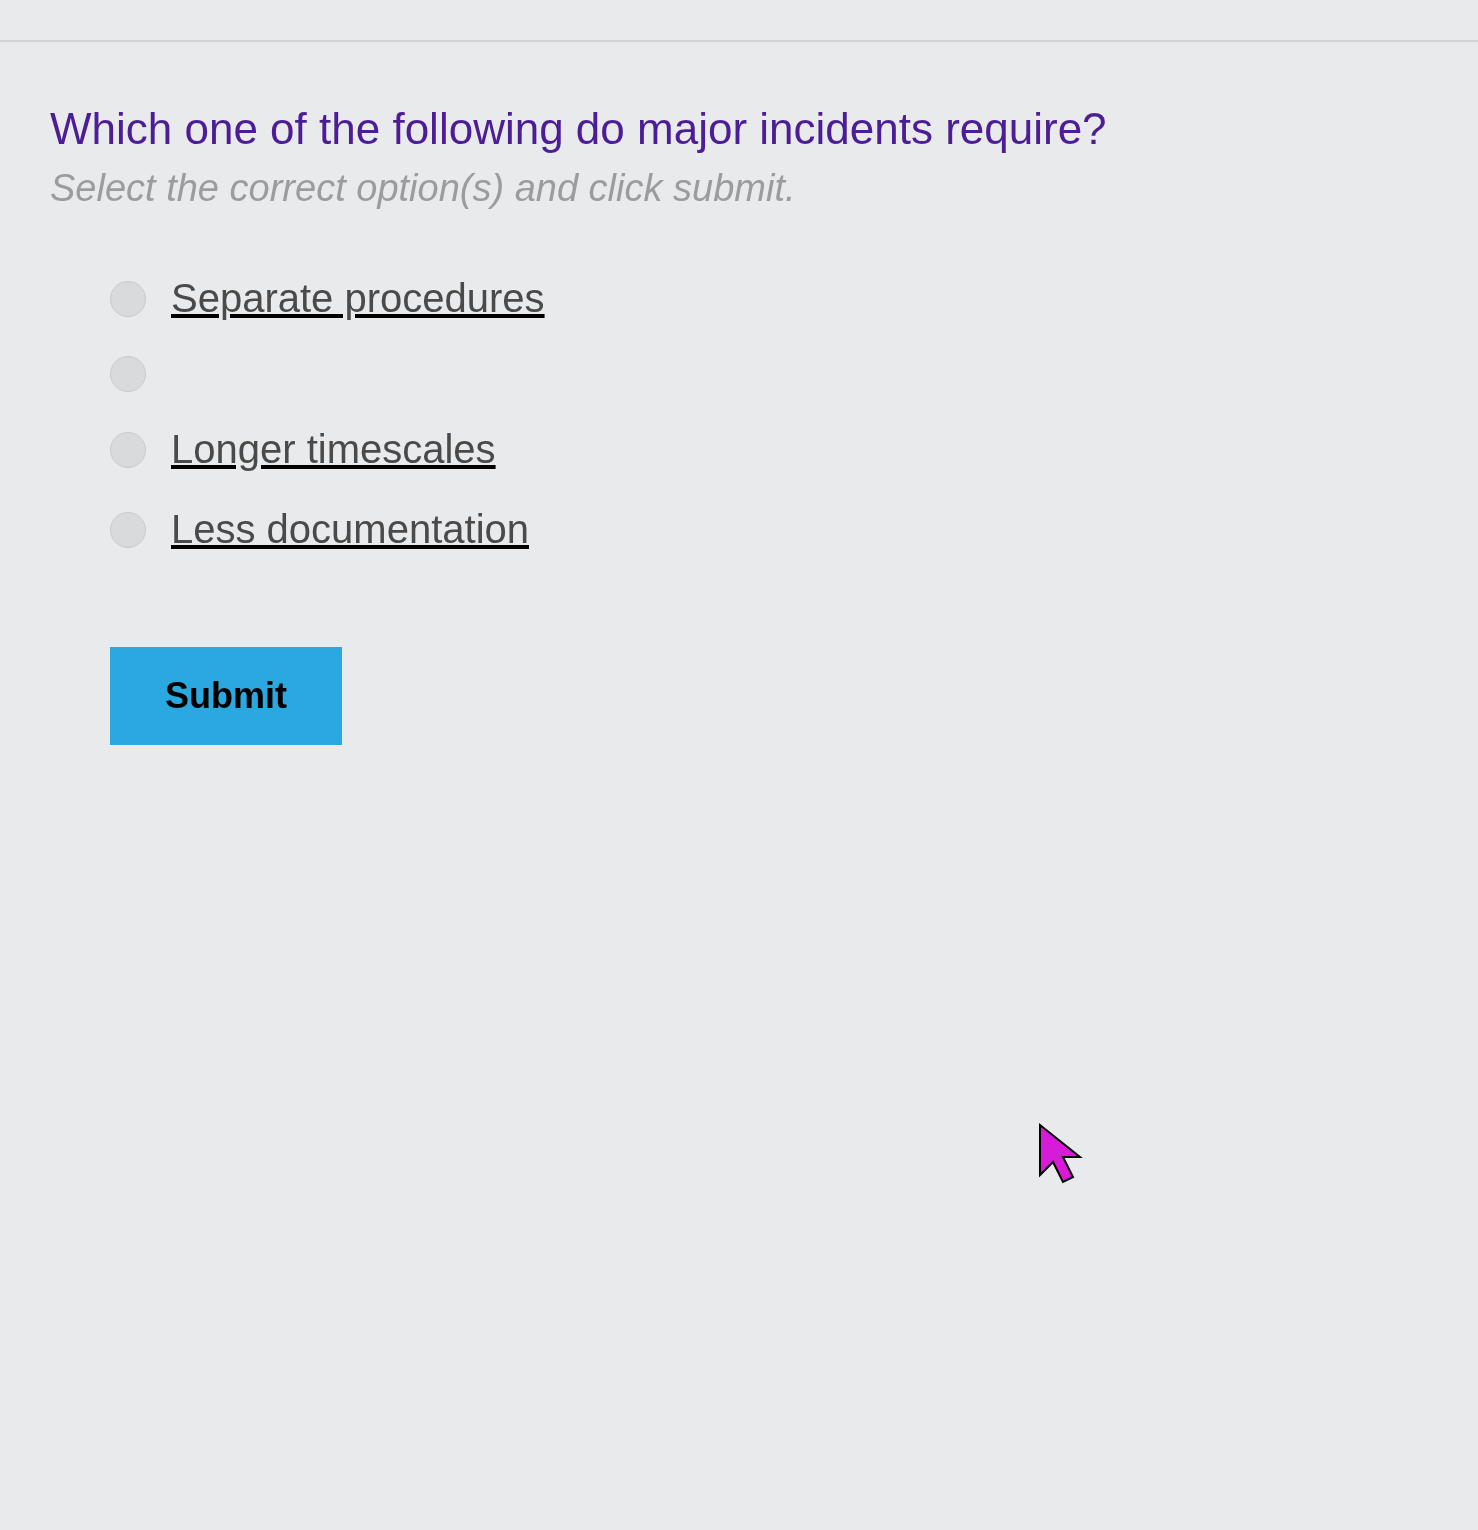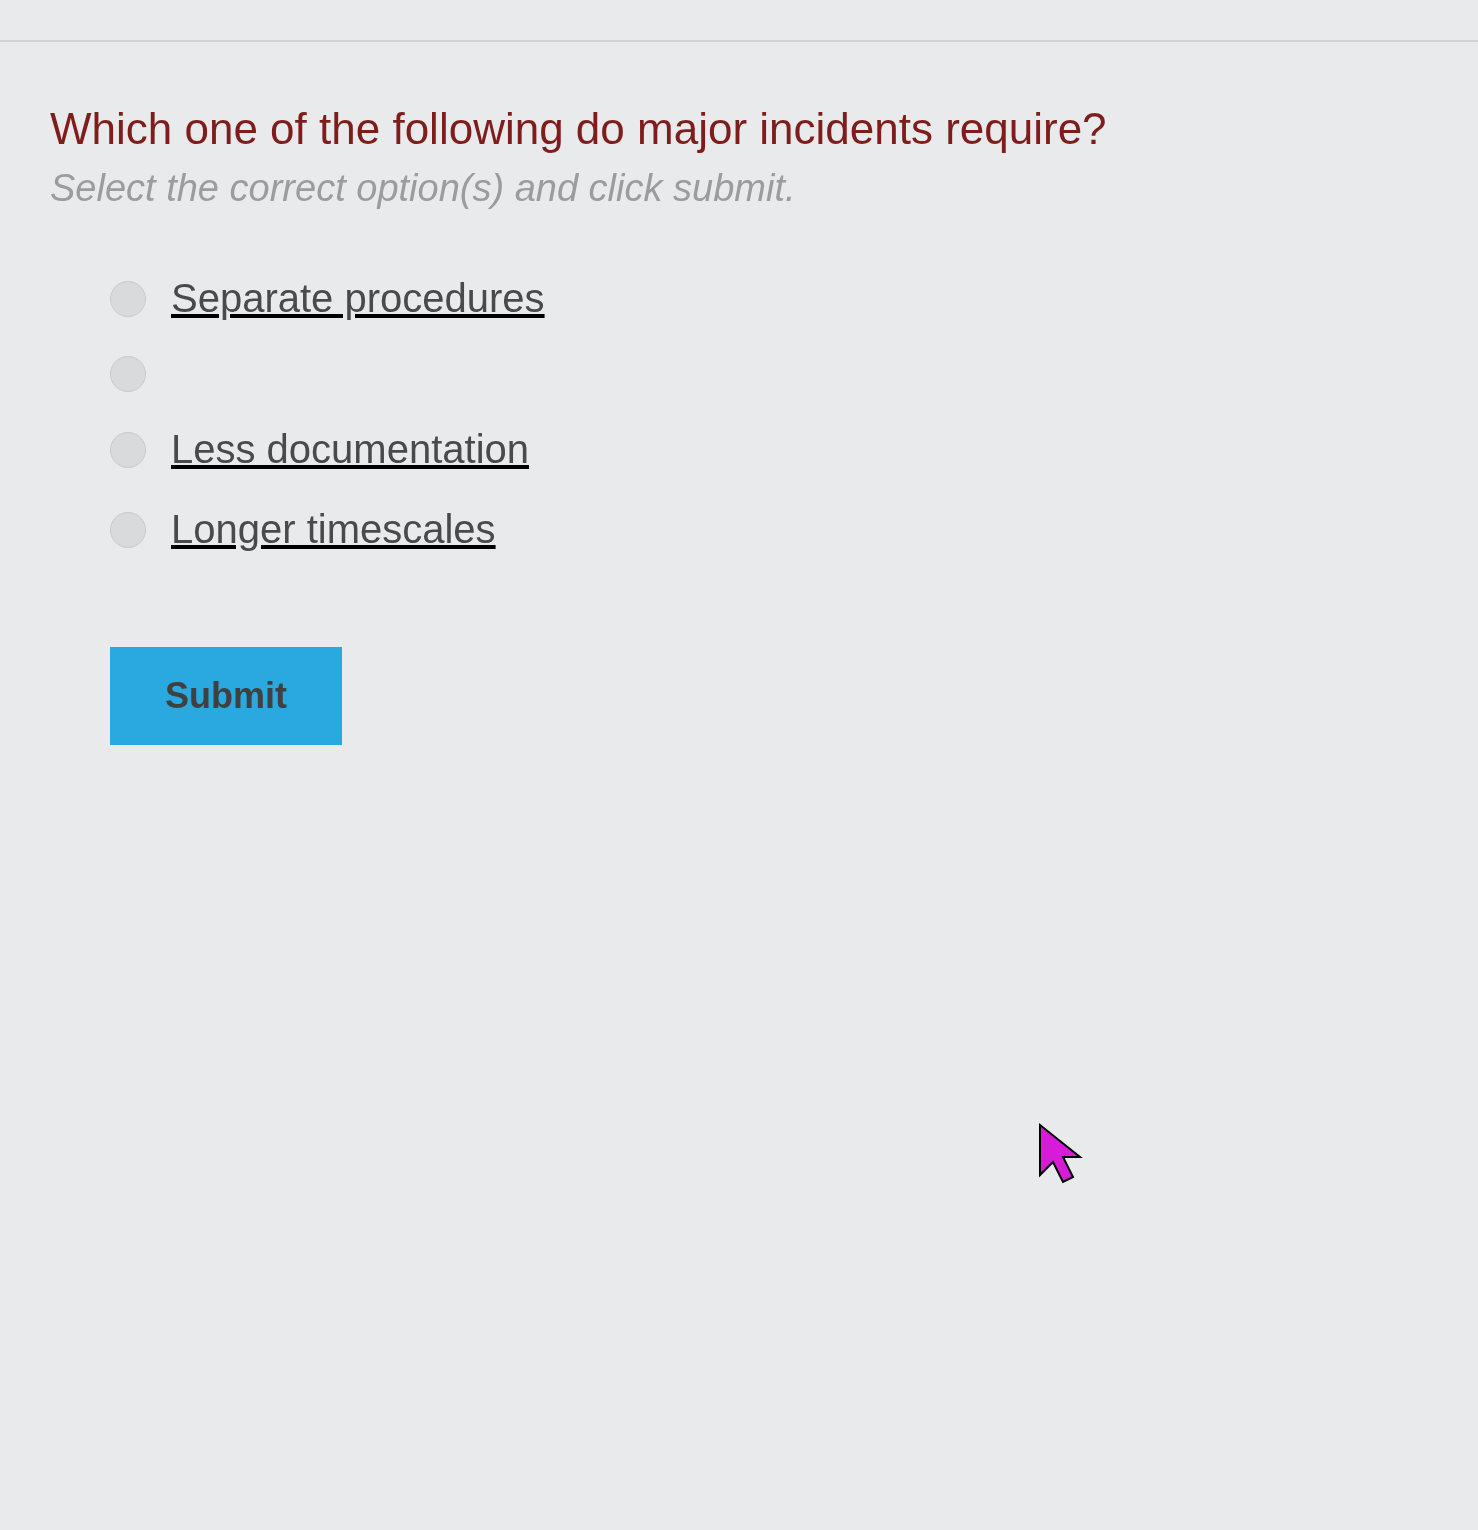--- a/index.html
+++ b/index.html
@@ -21,21 +21,21 @@
       left: 0;
       right: 0;
       height: 2px;
       background: #d0d2d4;
     }
     .content {
       padding: 100px 50px 0 50px;
     }
     .question-text {
       font-size: 44px;
-      color: #7f1d1d;
+      color: #4c1d95;
       font-weight: 400;
       line-height: 1.3;
       margin-bottom: 10px;
     }
     .instruction-text {
       font-size: 38px;
       color: #9a9c9e;
       font-style: italic;
       font-weight: 400;
       margin-bottom: 66px;
@@ -61,21 +61,21 @@
     }
     .option-label {
       font-size: 40px;
       color: #4a4a4a;
       font-weight: 400;
     }
     .submit-button {
       margin-top: 60px;
       margin-left: 60px;
       background: #29a9e0;
-      color: #404040;
+      color: #000000;
       font-size: 36px;
       font-weight: 700;
       border: none;
       padding: 28px 55px;
       cursor: pointer;
       font-family: inherit;
     }
     .cursor {
       position: absolute;
       left: 1035px;
@@ -95,25 +95,25 @@
   <div class="options">
     <div class="option-row">
       <div class="radio-circle"></div>
       <div class="option-label">Separate procedures</div>
     </div>
     <div class="option-row">
       <div class="radio-circle"></div>
     </div>
     <div class="option-row">
       <div class="radio-circle"></div>
-      <div class="option-label">Less documentation</div>
+      <div class="option-label">Longer timescales</div>
     </div>
     <div class="option-row">
       <div class="radio-circle"></div>
-      <div class="option-label">Longer timescales</div>
+      <div class="option-label">Less documentation</div>
     </div>
   </div>
 
   <button class="submit-button">Submit</button>
 </div>
 
 <div class="cursor">
   <svg width="60" height="80" viewBox="0 0 60 80">
     <path d="M 5 5 L 5 55 L 18 42 L 28 62 L 38 57 L 28 37 L 45 37 Z" fill="#d81bd8" stroke="#000000" stroke-width="2"></path>
   </svg>

